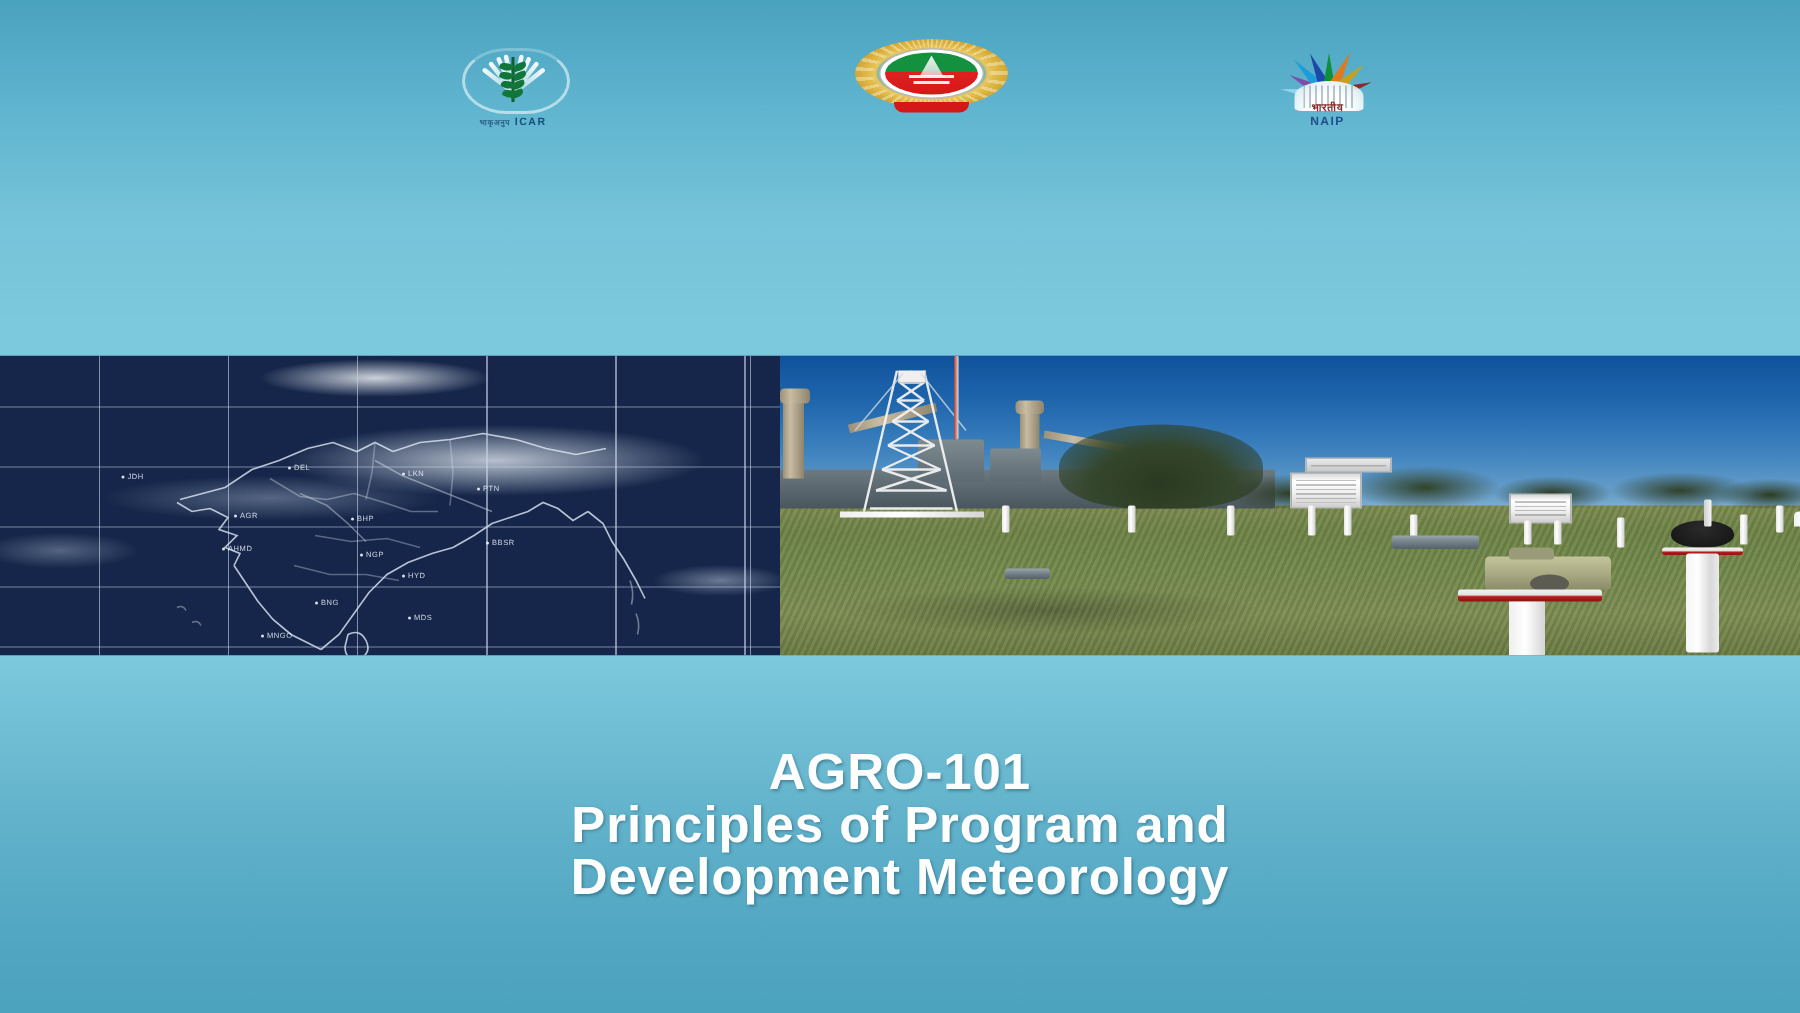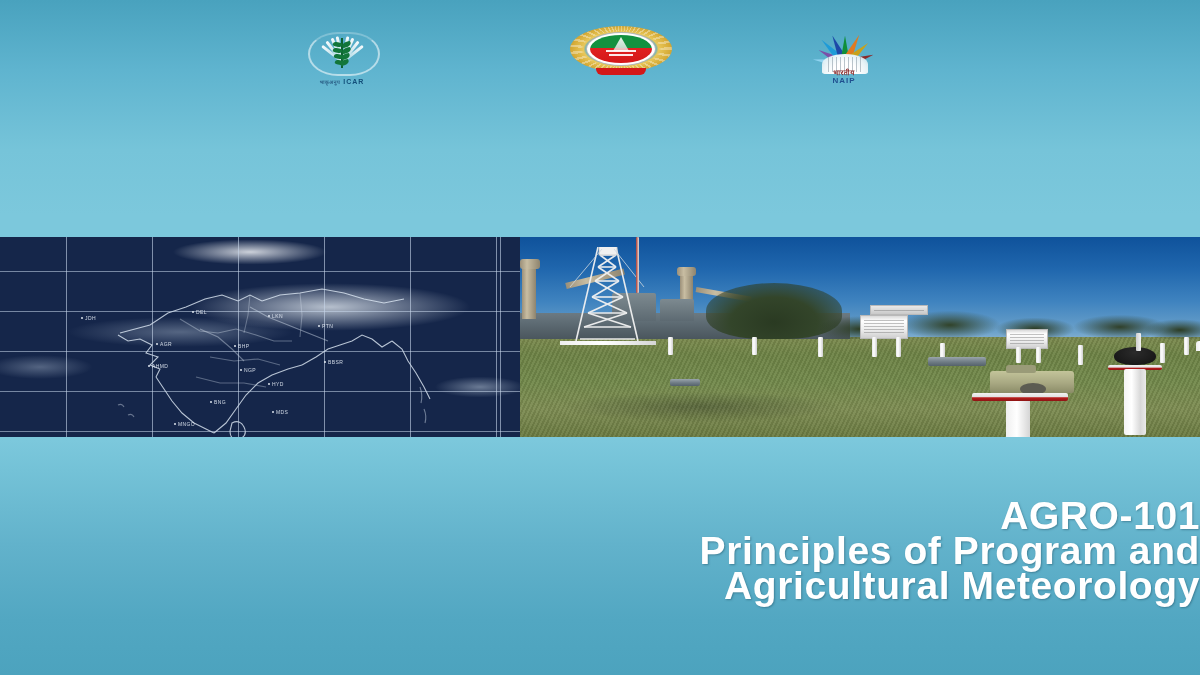--- a/index.html
+++ b/index.html
@@ -156,21 +156,21 @@
   }
   .gov-base {
     position: absolute;
     left: 30px; bottom: 3px;
     width: 50px; height: 7px;
     background: #d41818;
     border-radius: 0 0 6px 6px;
   }
 
   
-  .logo-star { left: 788px; width: 112px; height: 62px; }
+  .logo-star { left: 829px; width: 112px; height: 62px; }
   .star-wrap { position: relative; width: 112px; height: 62px; }
   .ray {
     position: absolute;
     left: 52px; bottom: 20px;
     width: 10px; height: 26px;
     transform-origin: 50% 100%;
     clip-path: polygon(50% 0%, 100% 100%, 0% 100%);
   }
   .star-fan {
     position: absolute;
@@ -387,23 +387,23 @@
     position:absolute;
     background: linear-gradient(to right, #f4f4f4 0%, #ffffff 35%, #d8d8d8 75%, #eaeaea 100%);
   }
 
   
   .course-title {
     position: absolute;
     top: 498px;
     left: 0;
     width: 1200px;
-    text-align: right;
+    text-align: center;
     color: #ffffff;
-    font-size: 39px;
+    font-size: 34px;
     font-weight: bold;
     line-height: 35px;
     letter-spacing: 0.6px;
     text-shadow: 1px 1px 2px rgba(35,85,105,0.5);
   }
   .course-title .code { display: block; }
   .course-title .l1 { display: block; }
   .course-title .l2 { display: block; }
 </style>
 </head>
@@ -619,16 +619,16 @@
       <div class="windsock-tube" style="left:604px; top:132px; width:22px; height:66px; border-radius:2px;"></div>
       <div class="post" style="left:616px; top:96px; width:5px; height:18px; background:linear-gradient(to right,#cfcfcf,#f4f4f4);"></div>
 
       <div class="pedestal" style="left:676px; top:104px; width:12px; height:10px; border-radius:3px 3px 0 0;"></div>
     </div>
   </div>
 
   <div class="course-title">
     <span class="code">AGRO-101</span>
     <span class="l1">Principles of Program and</span>
-    <span class="l2">Agricultural Meteorology</span>
+    <span class="l2">Development Meteorology</span>
   </div>
 
 </div>
 
 </body></html>

